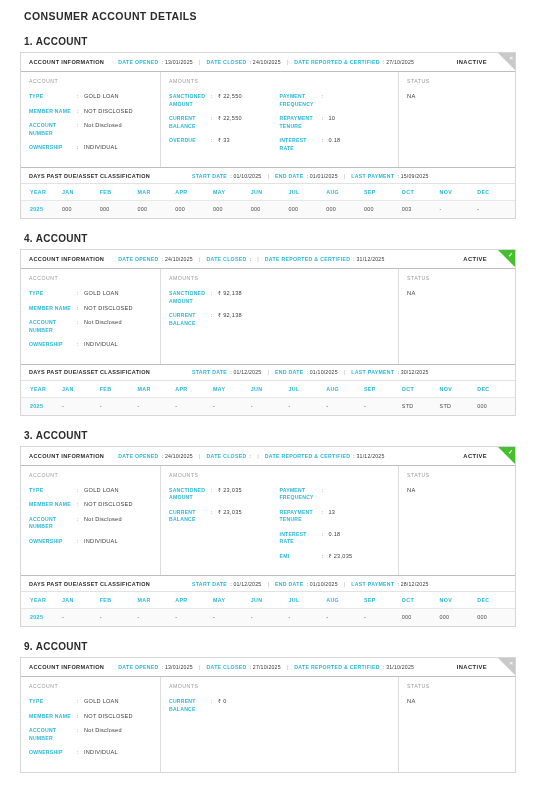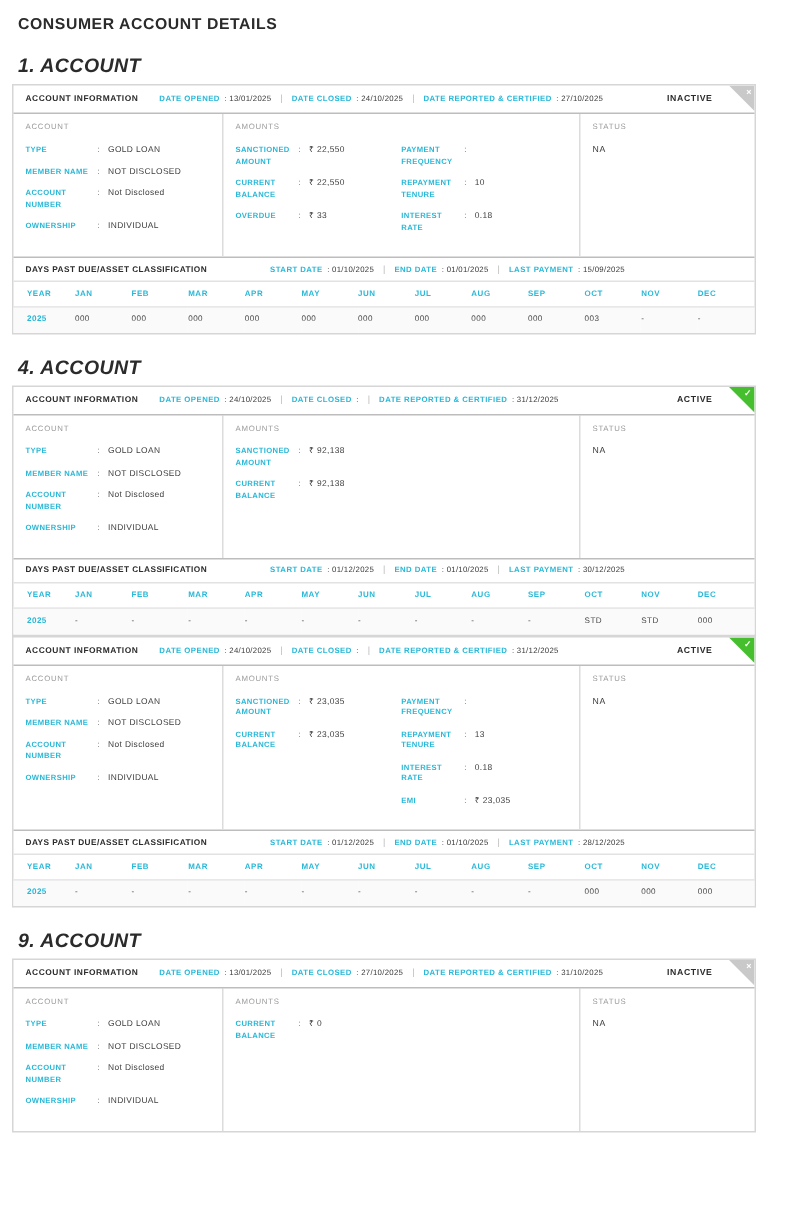--- a/index.html
+++ b/index.html
@@ -5,38 +5,37 @@
   * { box-sizing: border-box; }
   html, body {
     margin: 0; padding: 0;
     width: 536px; height: 807px;
     background: #ffffff;
     font-family: "Liberation Sans", sans-serif;
     overflow: hidden;
   }
   .page {
     width: 500px;
-    padding: 0 8px;
+    padding: 0 20px;
     position: relative;
   }
   .page-title {
     font-size: 10.5px;
     font-weight: bold;
     color: #2b2b2b;
     letter-spacing: 0.4px;
     margin: 6px 0 0 4px;
     padding-top: 4px;
   }
   .acct-title {
-    font-size: 13px;
+    font-size: 10px;
     font-weight: bold;
     color: #2b2b2b;
     letter-spacing: 0.3px;
     margin: 14px 0 5px 4px;
-    font-style: italic;
   }
   .card {
     border: 1px solid #d6d6d6;
     background: #fff;
     position: relative;
     width: 496px;
   }
   .card-head {
     height: 19px;
     display: flex;
@@ -464,20 +463,21 @@
               <td class="mcol">-</td>
               <td class="mcol">-</td>
               <td class="mcol">-</td>
               <td class="mcol">STD</td>
               <td class="mcol">STD</td>
               <td class="mcol">000</td>
             </tr>
           </tbody>
         </table>
       </div>
+      <div class="acct-title">3. ACCOUNT</div>
       <div class="card">
         <div class="card-head">
           <span class="ci-title">ACCOUNT INFORMATION</span>
           <span style="width:14px"></span>
           <div class="hd-group">
             <span class="hd-lbl">DATE OPENED</span>
             <span class="hd-val">: 24/10/2025</span>
           </div>
           <span class="hd-sep">|</span>
           <div class="hd-group">

